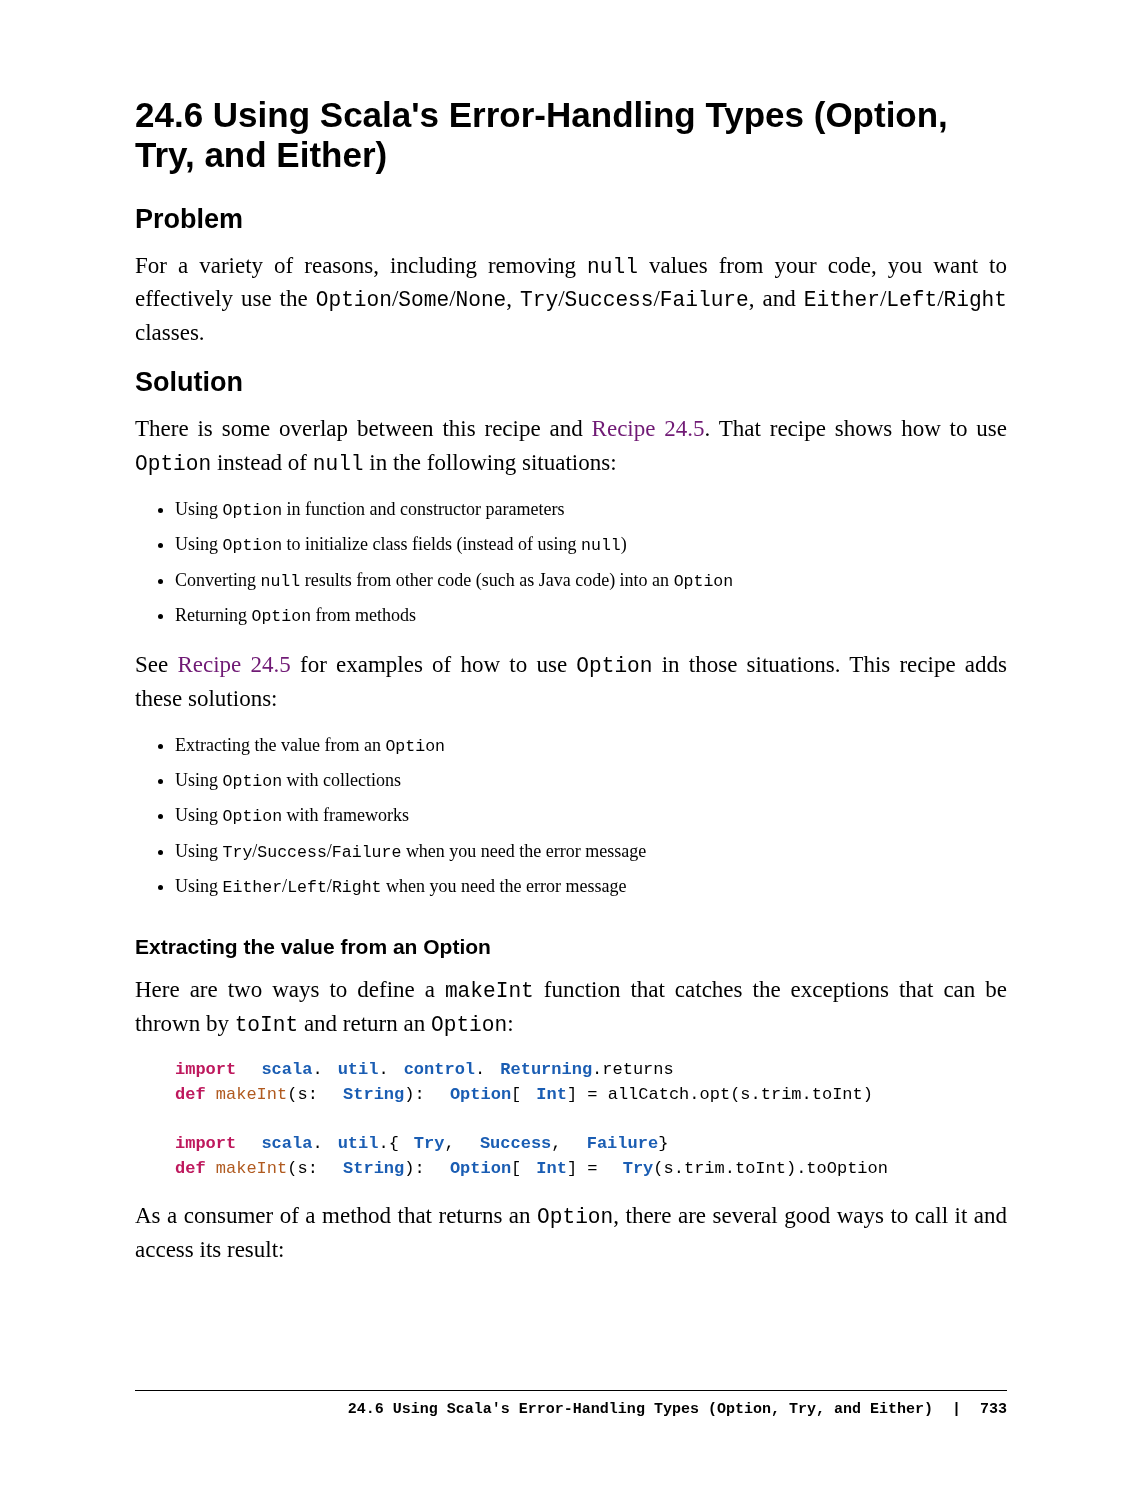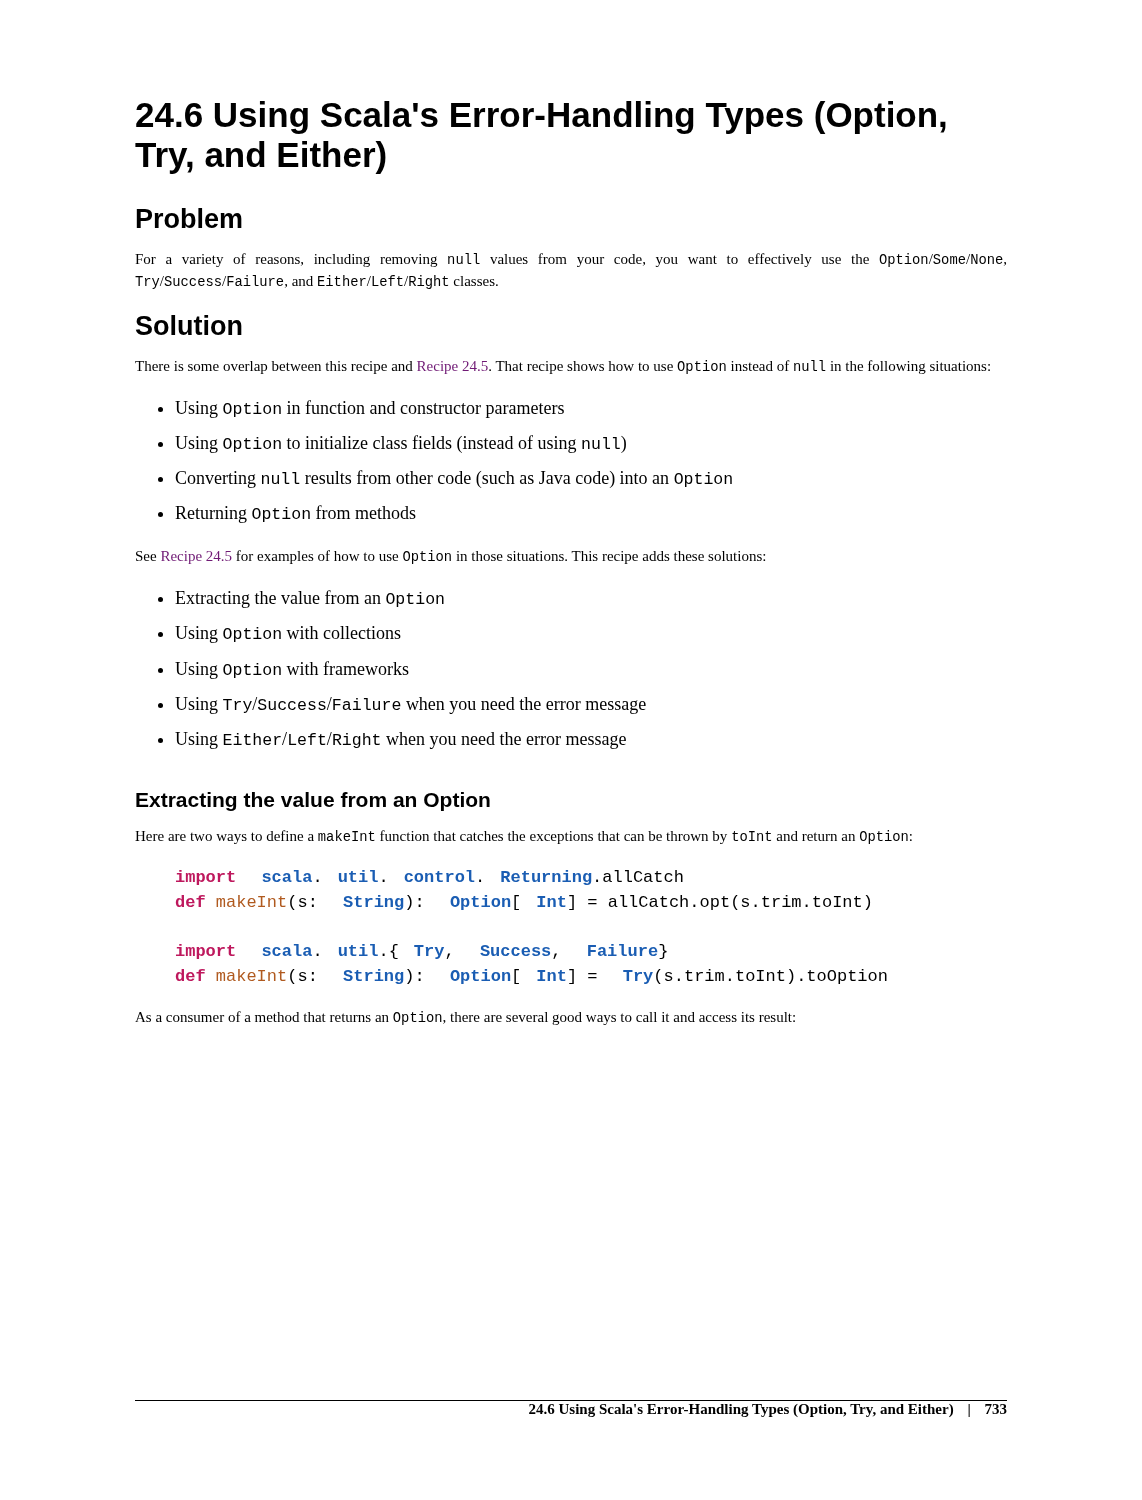--- a/index.html
+++ b/index.html
@@ -34,21 +34,21 @@
     }
     h3 {
       font-family: 'Myriad Pro', 'Segoe UI', Arial, sans-serif;
       font-weight: 700;
       font-size: 21px;
       margin-top: 36px;
       margin-bottom: 14px;
       color: #000;
     }
     p {
-      font-size: 15px;
+      font-size: 23px;
       line-height: 1.45;
       margin-bottom: 18px;
       text-align: justify;
       color: #000;
     }
     ul {
       margin: 0 0 20px 40px;
       padding: 0;
     }
     li {
@@ -73,22 +73,23 @@
     }
     .kw { color: #be185d; font-weight: bold; }
     .fn { color: #b05a1f; }
     .typ { color: #1a5db3; font-weight: bold; margin-left: 15px; }
     .footer {
       position: absolute;
       bottom: 82px;
       left: 135px;
       right: 135px;
       border-top: 1px solid #000;
+      padding-top: 10px;
       text-align: right;
-      font-family: Liberation Serif, serif;
+      font-family: Liberation Mono, monospace;
       font-size: 15px;
       font-weight: 700;
     }
     .footer .sep {
       margin: 0 10px;
     }
   </style>
 </head>
 <body>
 
@@ -124,21 +125,21 @@
   <li><span>Using </span><code class="mono">Try</code><span>/</span><code class="mono">Success</code><span>/</span><code class="mono">Failure</code><span> when you need the error message</span></li>
   <li><span>Using </span><code class="mono">Either</code><span>/</span><code class="mono">Left</code><span>/</span><code class="mono">Right</code><span> when you need the error message</span></li>
 </ul>
 
 <h3>Extracting the value from an Option</h3>
 
 <p>
   <span>Here are two ways to define a </span><code class="mono">makeInt</code><span> function that catches the exceptions that can be thrown by </span><code class="mono">toInt</code><span> and return an </span><code class="mono">Option</code><span>:</span>
 </p>
 
-<div class="codeblock"><span class="kw">import</span> <span class="typ">scala</span><span>.</span><span class="typ">util</span><span>.</span><span class="typ">control</span><span>.</span><span class="typ">Returning</span><span>.</span><span>allCatch</span>
+<div class="codeblock"><span class="kw">import</span> <span class="typ">scala</span><span>.</span><span class="typ">util</span><span>.</span><span class="typ">control</span><span>.</span><span class="typ">Returning</span><span>.</span><span>returns</span>
 <span class="kw">def</span> <span class="fn">makeInt</span><span>(s: </span><span class="typ">String</span><span>): </span><span class="typ">Option</span><span>[</span><span class="typ">Int</span><span>] = allCatch.opt(s.trim.toInt)</span>
 
 <span class="kw">import</span> <span class="typ">scala</span><span>.</span><span class="typ">util</span><span>.</span><span>{</span><span class="typ">Try</span><span>, </span><span class="typ">Success</span><span>, </span><span class="typ">Failure</span><span>}</span>
 <span class="kw">def</span> <span class="fn">makeInt</span><span>(s: </span><span class="typ">String</span><span>): </span><span class="typ">Option</span><span>[</span><span class="typ">Int</span><span>] = </span><span class="typ">Try</span><span>(s.trim.toInt).toOption</span></div>
 
 <p>
   <span>As a consumer of a method that returns an </span><code class="mono">Option</code><span>, there are several good ways to call it and access its result:</span>
 </p>
 
 <div class="footer">

